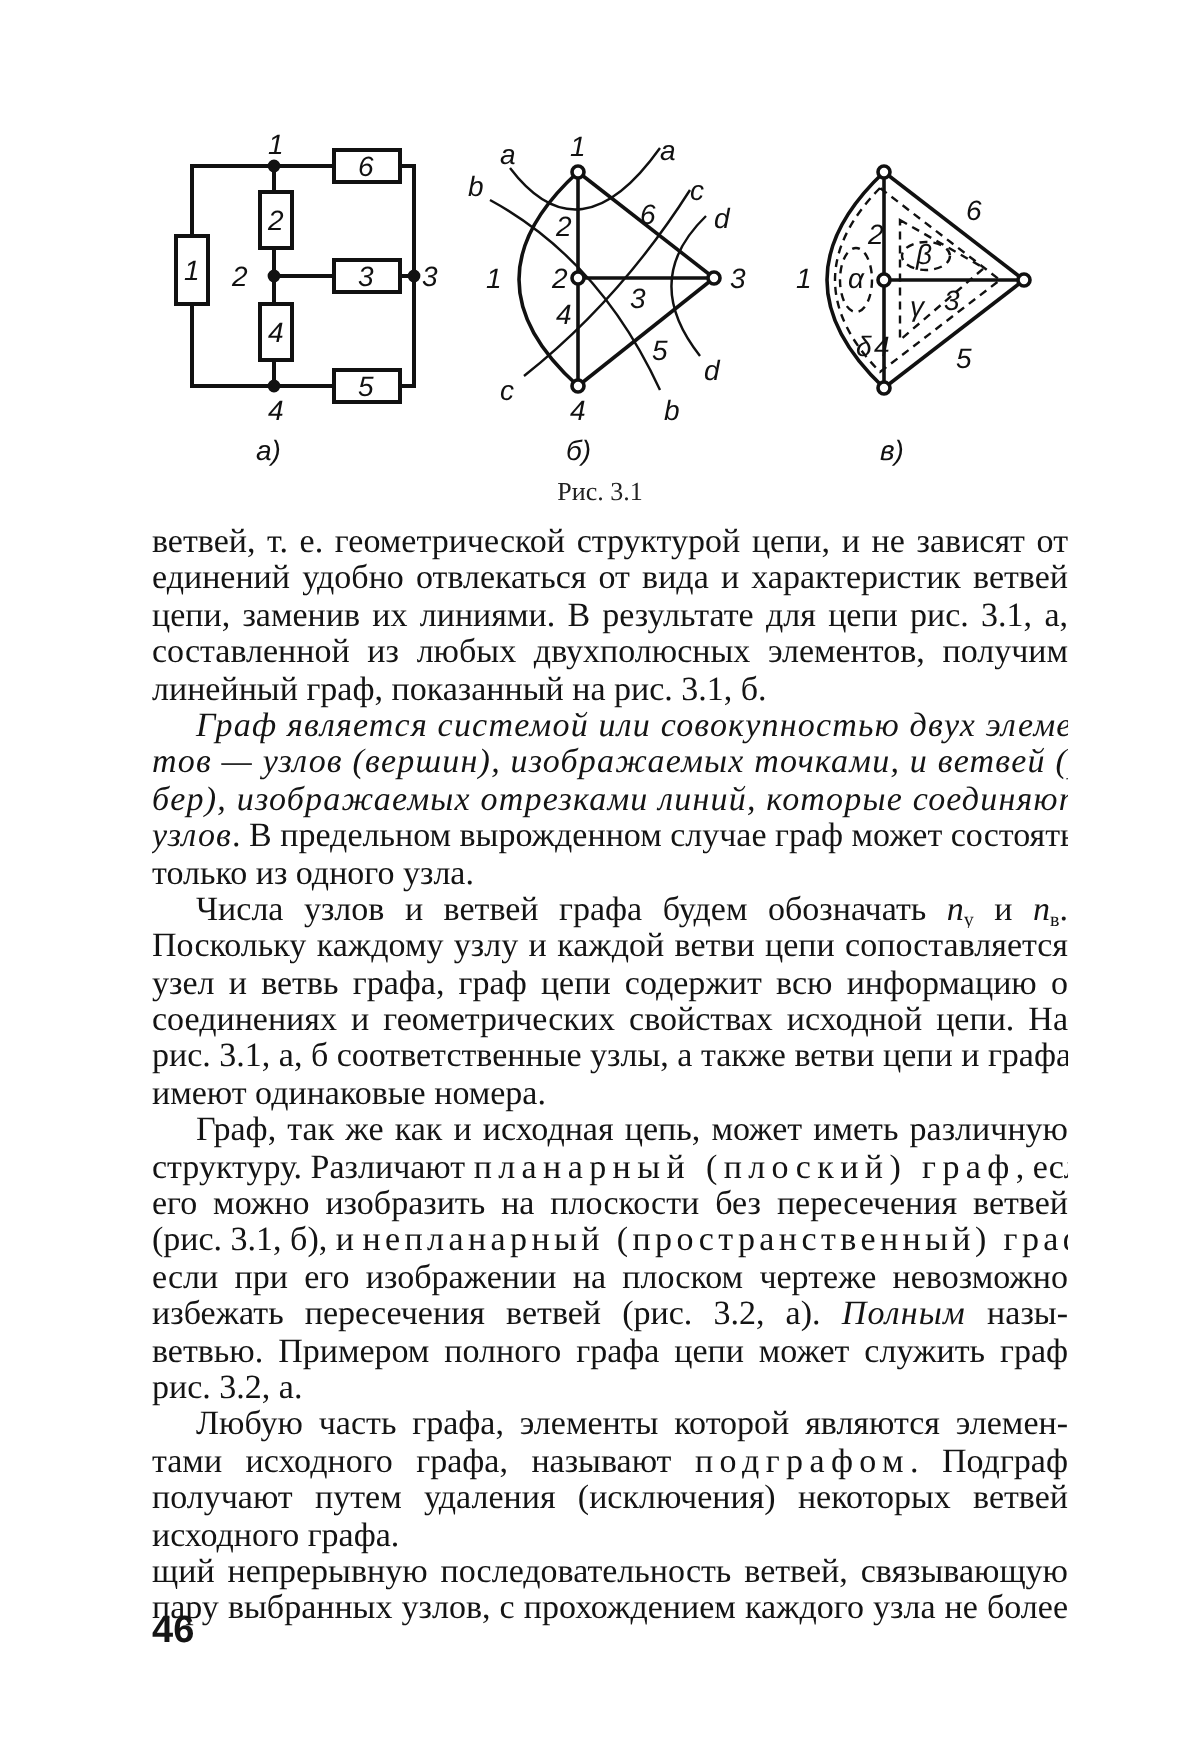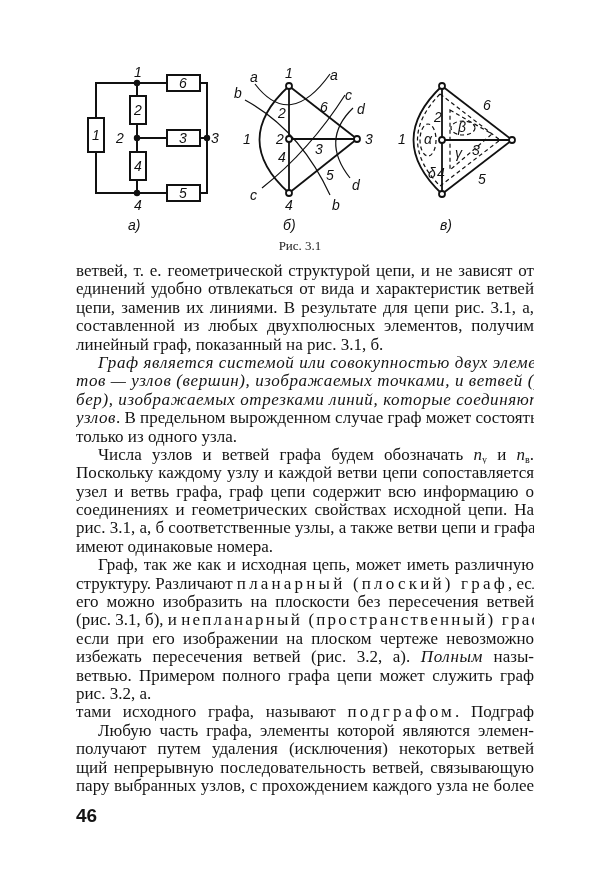--- a/index.html
+++ b/index.html
@@ -158,21 +158,22 @@
 
   <span class="line indent">Граф, так же как и исходная цепь, может иметь различную</span>
   <span class="line"><span>структуру. Различают </span><span class="sp">планарный (плоский) граф</span><span>, если</span></span>
   <span class="line">его можно изобразить на плоскости без пересечения ветвей</span>
   <span class="line"><span>(рис. 3.1, б), и </span><span class="sp" style="letter-spacing:2.2px">непланарный (пространственный) граф</span></span>
   <span class="line">если при его изображении на плоском чертеже невозможно</span>
   <span class="line"><span>избежать пересечения ветвей (рис. 3.2, а). </span><span class="it">Полным</span><span> назы-</span></span>
   <span class="line">ветвью. Примером полного графа цепи может служить граф</span>
   <span class="line last">рис. 3.2, а.</span>
 
+  <span class="line indent">Любую часть графа, элементы которой являются элемен-</span>
   <span class="line"><span>тами исходного графа, называют </span><span class="sp">подграфом</span><span>. Подграф</span></span>
-  <span class="line indent">Любую часть графа, элементы которой являются элемен-</span>
   <span class="line">получают путем удаления (исключения) некоторых ветвей</span>
+  <span class="line last">исходного графа.</span>
 
   <span class="line">щий непрерывную последовательность ветвей, связывающую</span>
   <span class="line">пару выбранных узлов, с прохождением каждого узла не более</span>
 </div>
 
 <div class="pageno">46</div>
 
 </body></html>

